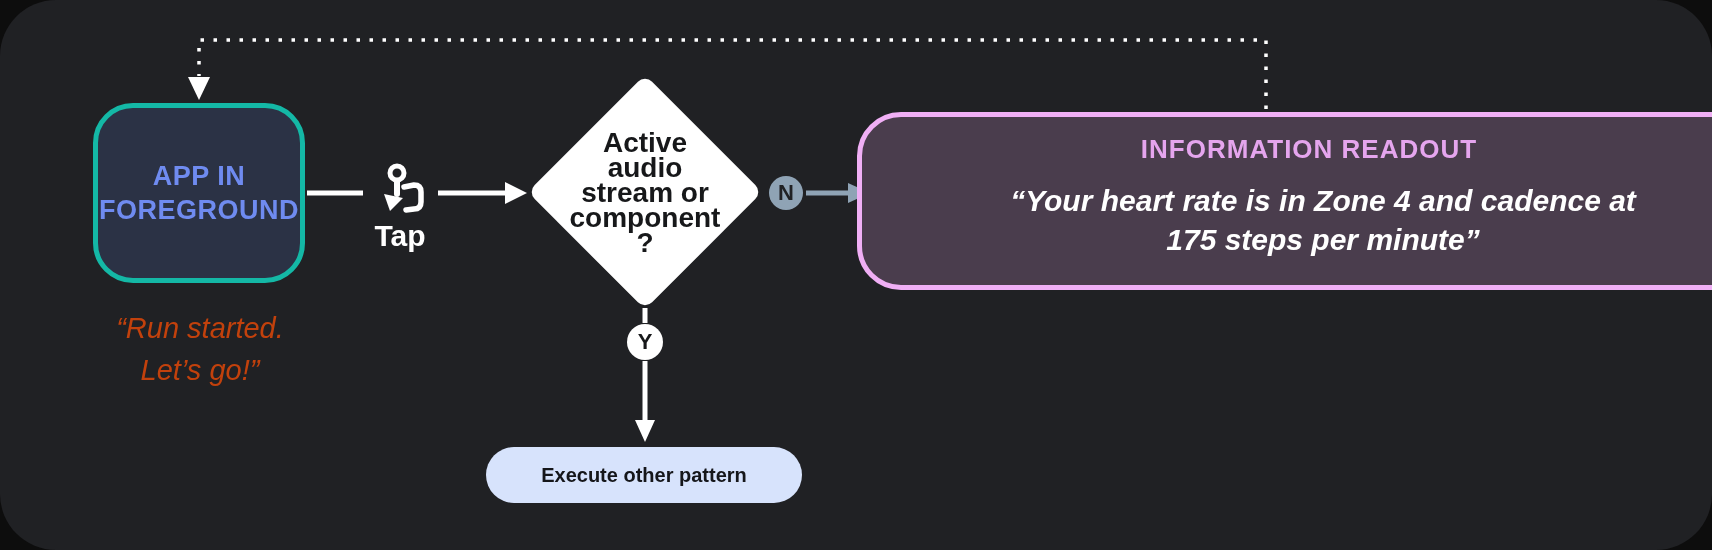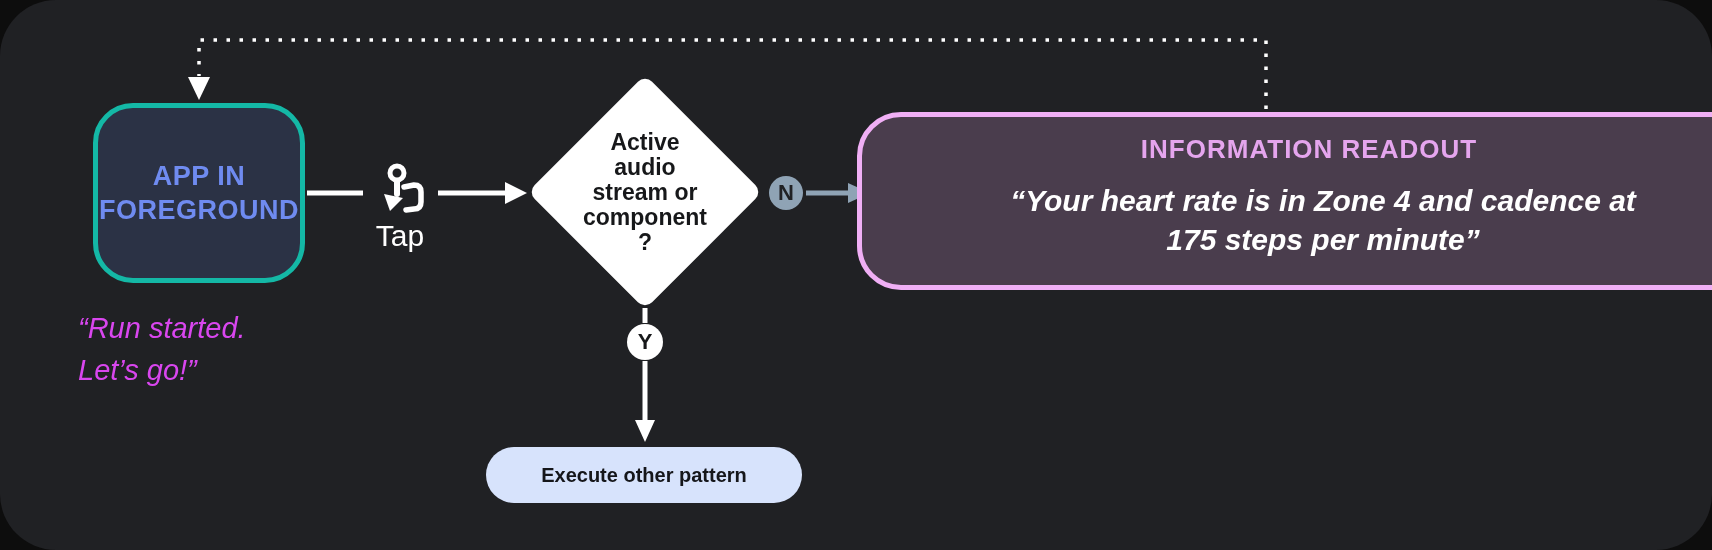--- a/index.html
+++ b/index.html
@@ -40,55 +40,56 @@
     color: #6f8bf0;
     font-size: 27px;
     font-weight: bold;
     line-height: 34px;
     letter-spacing: 0.5px;
   }
   .app-caption {
     position: absolute;
     left: 78px; top: 307px;
     width: 244px;
-    color: #d946ef;
+    text-align: center;
+    color: #c2410c;
     font-style: italic;
     font-size: 29px;
     line-height: 42px;
     white-space: pre-line;
   }
 
   
   .tap-icon { position: absolute; left: 373px; top: 161px; }
   .tap-label {
     position: absolute;
     left: 358px; top: 219px;
     width: 84px;
     text-align: center;
     color: #ffffff;
     font-size: 30px;
-    font-weight: normal;
+    font-weight: bold;
   }
 
   
   .diamond {
     position: absolute;
     left: 562px; top: 109px;
     width: 166px; height: 166px;
     background: #ffffff;
     border-radius: 10px;
     transform: rotate(45deg);
   }
   .diamond-label {
     position: absolute;
     left: 545px; top: 130px;
     width: 200px;
     text-align: center;
     color: #17181a;
-    font-size: 23px;
+    font-size: 28px;
     font-weight: bold;
     line-height: 25px;
     white-space: pre-line;
   }
 
   
   .badge {
     position: absolute;
     border-radius: 50%;
     display: flex; align-items: center; justify-content: center;

